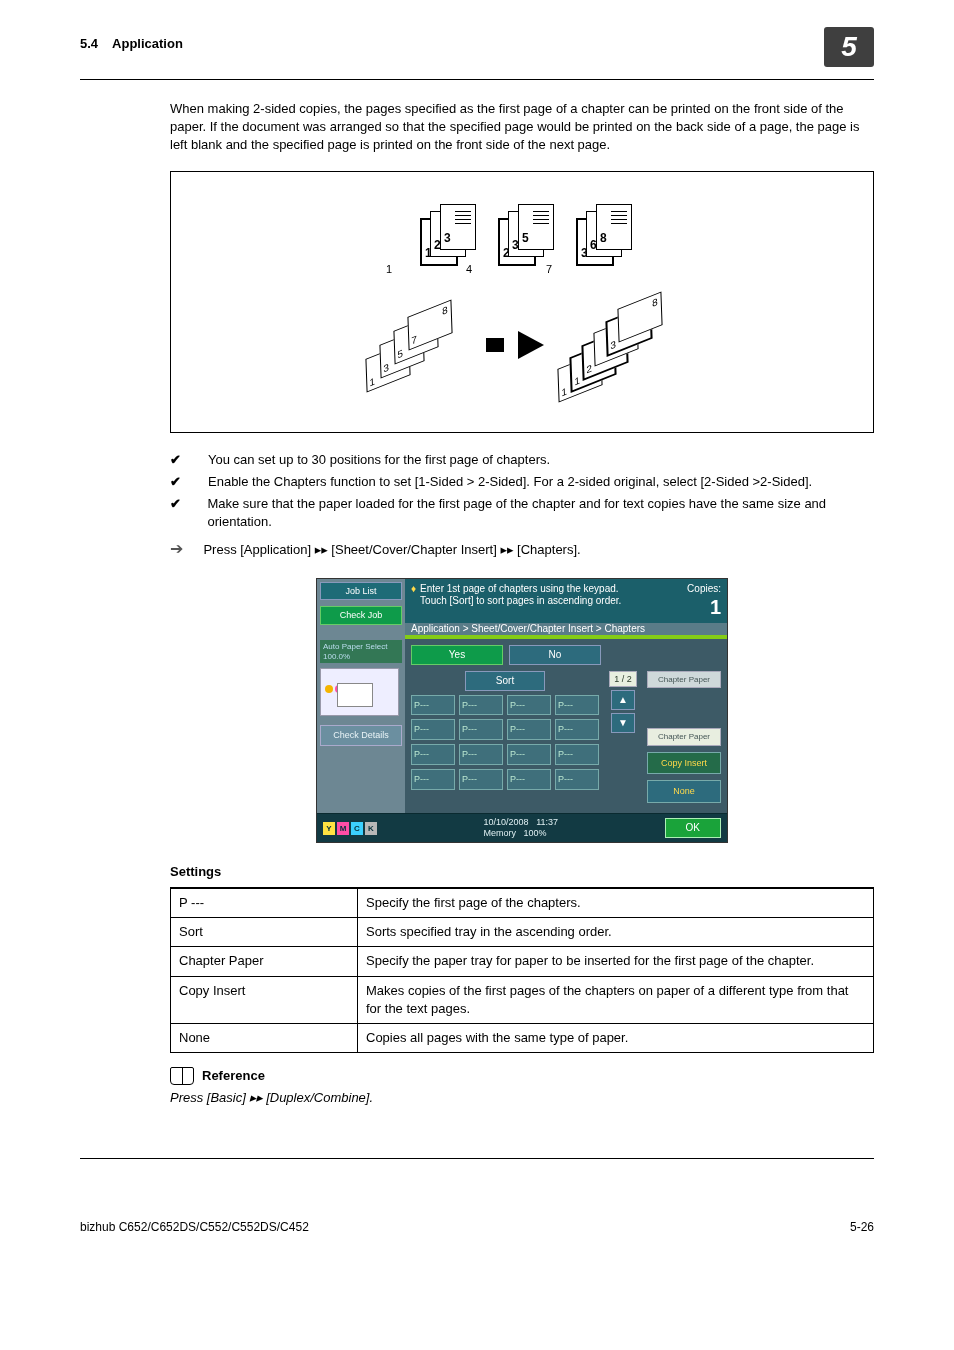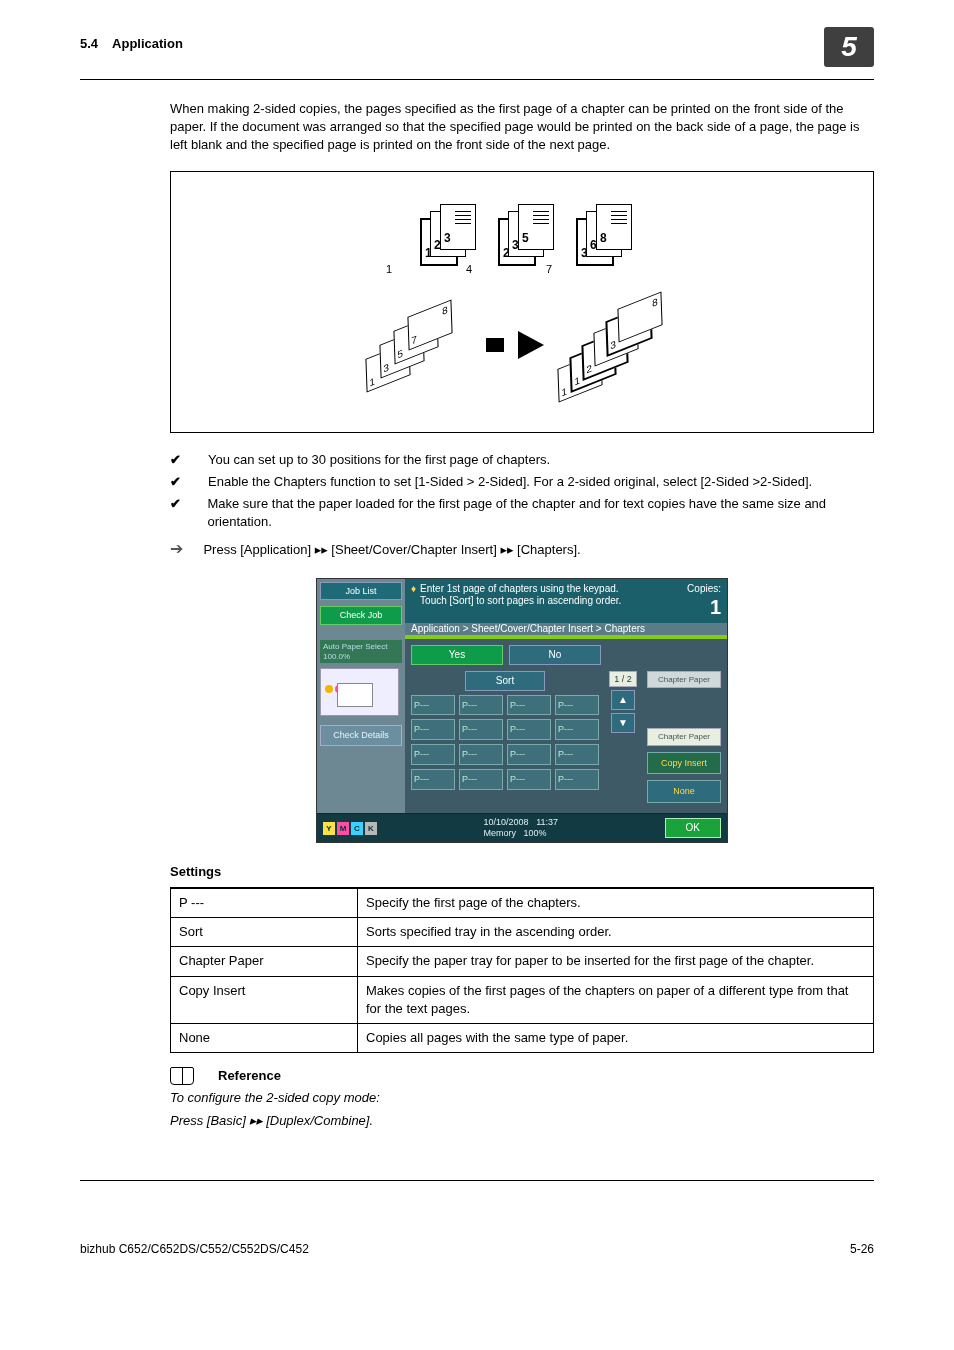--- a/index.html
+++ b/index.html
@@ -125,21 +125,21 @@
   .ok-btn { background:#1aa33a; border:1px solid #aef0b7; color:#fff; padding:3px 20px; font-size:10px; }
 
   
   .settings-title { font-weight:bold; margin: 6px 0; }
   table.settings { width:100%; border-collapse:collapse; font-size:13px; }
   table.settings td { border:1px solid #000; padding:5px 8px; vertical-align:top; }
   table.settings td:first-child { width:170px; }
   table.settings tr:first-child td { border-top-width:2px; }
 
   
-  .ref-row { display:flex; align-items:center; gap:24px; margin-top:14px; font-weight:bold; }
+  .ref-row { display:flex; align-items:center; gap:8px; margin-top:14px; font-weight:bold; }
   .book-icon { width:22px; height:16px; border:1.5px solid #000; border-radius:2px 2px 4px 4px; position:relative;}
   .book-icon::after { content:""; position:absolute; left:50%; top:0; bottom:0; width:1px; background:#000;}
   .ref-line { font-style:italic; margin:4px 0; }
 
   
   .footer { display:flex; justify-content:space-between; margin-top:60px; font-size:12px; }
   .footer-rule { border:none; border-top:1px solid #000; margin: 50px 0 6px 0;}
 </style>
 </head>
 <body>
@@ -400,21 +400,20 @@
             <td>None</td>
             <td>Copies all pages with the same type of paper.</td>
           </tr>
     </tbody>
       </table>
 
     <div class="ref-row">
       <span class="book-icon"></span>
       <span>Reference</span>
     </div>
-    <div class="ref-line">To configure the 2-sided copy mode:</div>
     <div class="ref-line">Press [Basic] ▸▸ [Duplex/Combine].</div>
   </div>
 
   <hr class="footer-rule">
   <div class="footer">
     <span>bizhub C652/C652DS/C552/C552DS/C452</span>
     <span>5-26</span>
   </div>
 </div>
 

